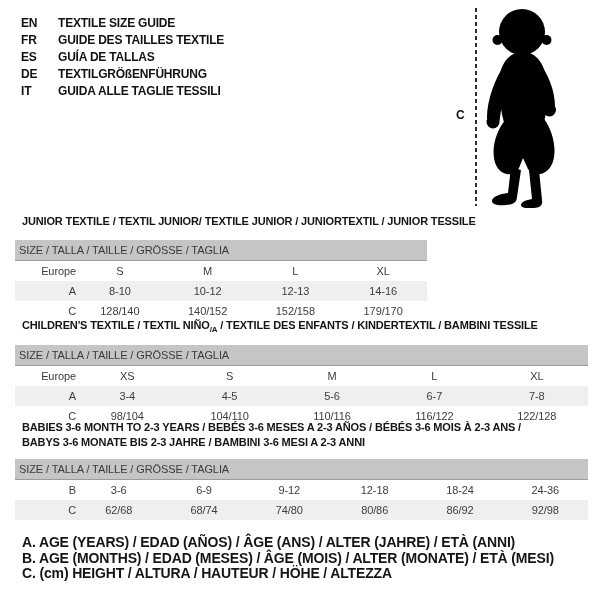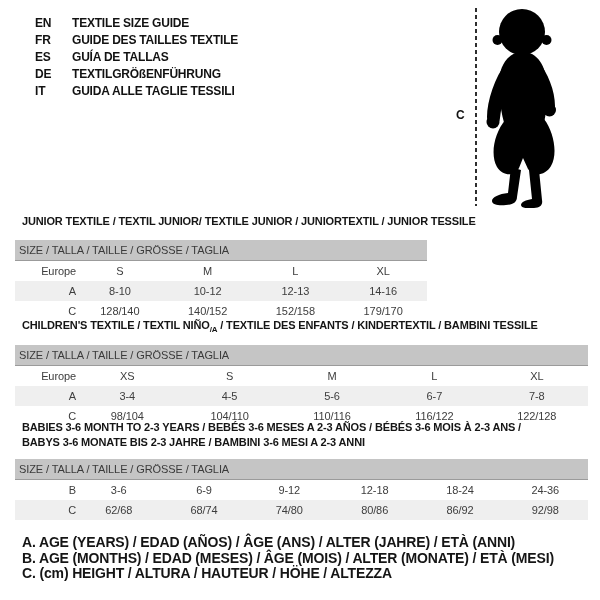--- a/index.html
+++ b/index.html
@@ -4,21 +4,21 @@
 <style>
   html,body{margin:0;padding:0;background:#fff;}
   .page{
     position:relative;width:600px;height:600px;background:#ffffff;overflow:hidden;
     font-family:"Liberation Sans",sans-serif;color:#3d3d3d;
   }
 
   
   .lang-block{position:absolute;left:21px;top:14px;}
   .lang-row{display:flex;height:17px;align-items:center;}
-  .lang-code{width:37px;font-size:12px;font-weight:bold;color:#121212;letter-spacing:-0.2px;margin-left:14px;}
+  .lang-code{width:37px;font-size:12px;font-weight:bold;color:#121212;letter-spacing:-0.2px;}
   .lang-label{font-size:12px;font-weight:bold;color:#121212;letter-spacing:-0.2px;white-space:nowrap;}
 
   
   .dash-line{
     position:absolute;left:475px;top:8px;width:2px;height:198px;
     background:repeating-linear-gradient(to bottom,#2e2e2e 0 4px,transparent 4px 7px);
   }
   .c-label{position:absolute;left:456px;top:108px;font-size:12px;font-weight:bold;color:#121212;}
   .baby-svg{position:absolute;left:482px;top:9px;width:92px;height:199px;}
 

